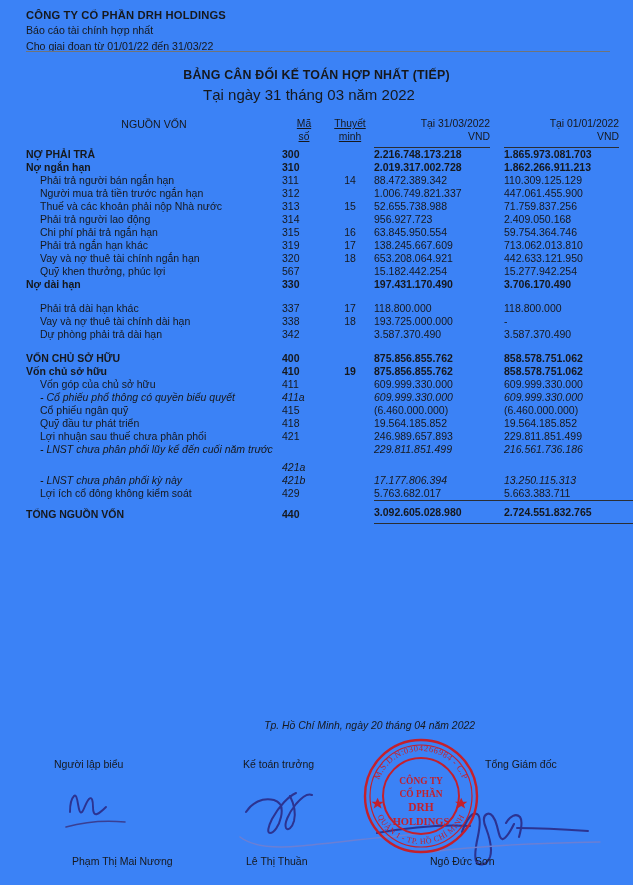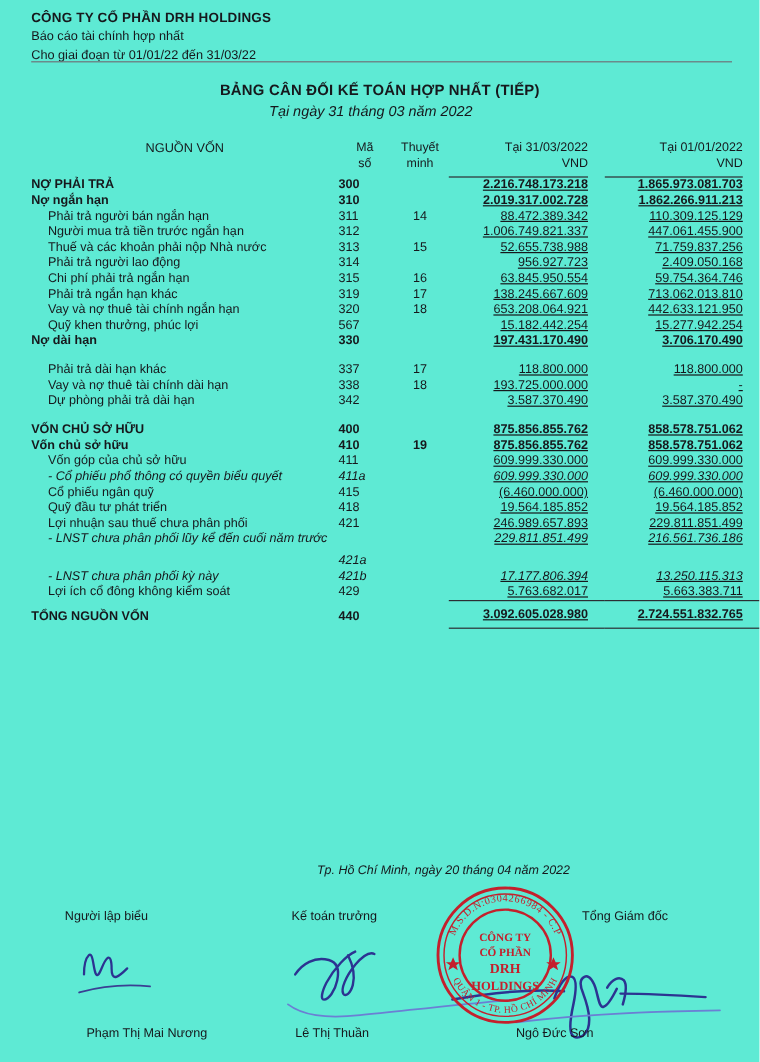--- a/index.html
+++ b/index.html
@@ -10,21 +10,21 @@
   }
   body {
     font-family: "Liberation Sans", sans-serif;
     color: #16181c;
   }
   .page {
     position: relative;
     width: 633px;
     height: 885px;
     overflow: hidden;
-    background: #5eead4;
+    background: #3b82f6;
   }
 
   
   .letterhead {
     position: absolute;
     left: 26px;
     top: 8px;
     width: 560px;
   }
   .company-name {
@@ -58,22 +58,21 @@
     font-size: 12.4px;
     font-weight: bold;
     letter-spacing: .2px;
   }
   .doc-subtitle {
     position: absolute;
     left: 0;
     top: 86px;
     width: 618px;
     text-align: center;
-    font-size: 12px;
-    font-style: italic;
+    font-size: 15px;
   }
 
   
   .sheet {
     position: absolute;
     left: 0;
     top: 118px;
     width: 633px;
   }
   table.bs {
@@ -93,20 +92,21 @@
   col.c-prev  { width: 129px; }
   .h-label {
     padding-left: 26px !important;
     font-size: 10.6px;
     padding-top: 3px;
   }
   .h-code, .h-note {
     text-align: center;
     font-size: 10.3px;
     line-height: 12.6px;
+    text-decoration: underline;
   }
   .h-date {
     text-align: right;
     font-size: 10.4px;
     line-height: 12.6px;
     padding-right: 14px !important;
   }
   .h-vnd {
     display: block;
     text-align: right;
@@ -118,21 +118,21 @@
     height: 3px;
     margin-top: 1px;
   }
 
   tr.r td { font-size: 10.5px; line-height: 13px; }
   td.lbl { padding-left: 26px !important; padding-top: 5.4px; }
   td.lbl.ind1 { padding-left: 40px !important; }
   td.lbl.ind2 { padding-left: 40px !important; }
   td.code { padding-top: 5.4px; }
   td.note { text-align: center; padding-top: 5.4px; }
-  td.num  { text-align: right; padding-top: 5.4px; padding-right: 14px !important; white-space: nowrap; text-decoration: underline; }
+  td.num  { padding-top: 5.4px; padding-right: 14px !important; white-space: nowrap; }
 
   tr.bold td { font-weight: bold; }
   tr.ital td.lbl, tr.ital td.code, tr.ital td.num { font-style: italic; }
 
   tr.gap td { padding-top: 11px; }
 
   td.code.lift { padding-top: 0px; }
   td.wrap2 { padding-top: 4px; line-height: 13.4px; }
   td.code.low { padding-top: 18px; }
 

